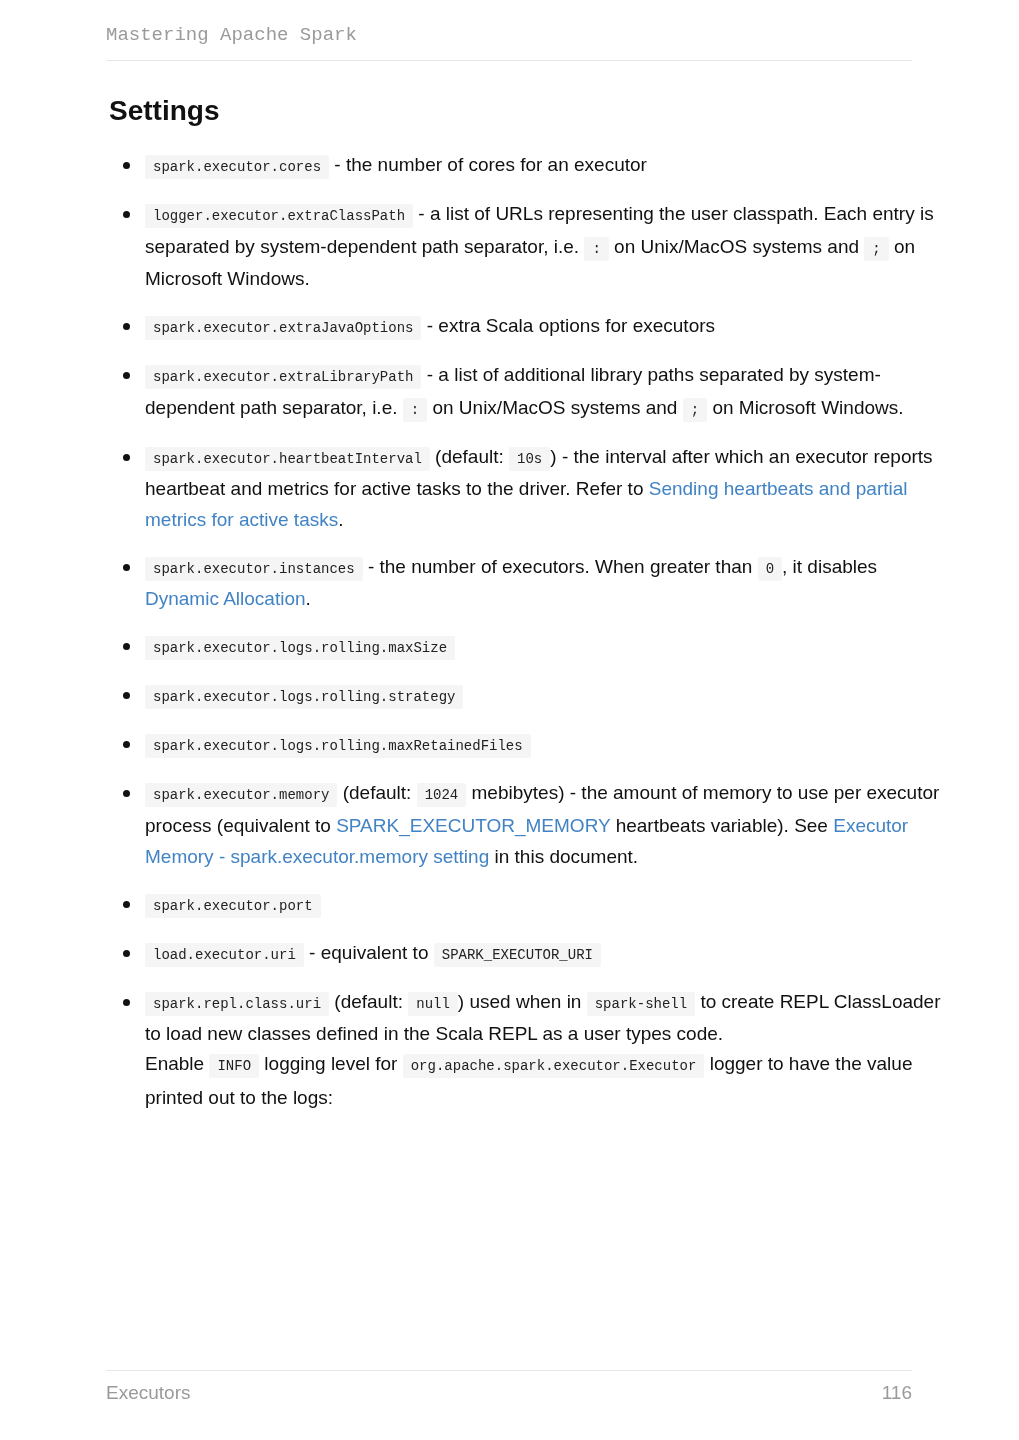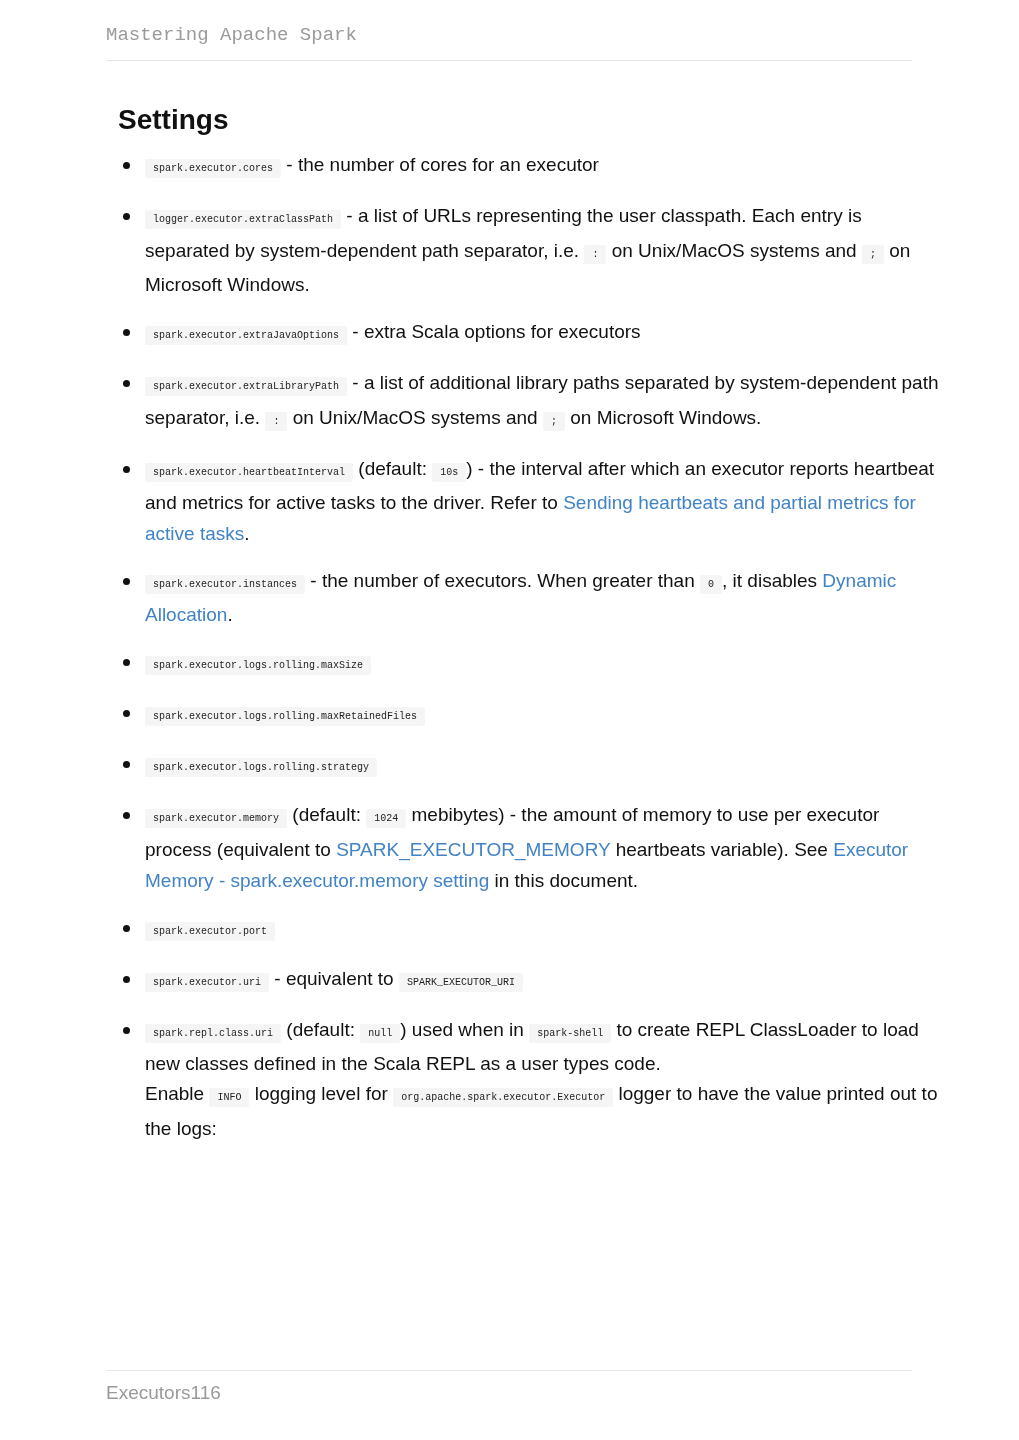--- a/index.html
+++ b/index.html
@@ -14,40 +14,40 @@
   .header-rule {
     position: absolute; left: 106px; top: 60px; width: 806px; height: 0;
     border-top: 1px solid #e6e6e6;
   }
   .footer-rule {
     position: absolute; left: 106px; top: 1370px; width: 806px; height: 0;
     border-top: 1px solid #e6e6e6;
   }
   .footer {
     position: absolute; left: 106px; top: 1382px; width: 806px;
-    font-size: 19px; color: #9a9a9a; display: flex; 
+    font-size: 19px; color: #9a9a9a; display: flex; justify-content: space-between;
   }
   h1 {
-    position: absolute; left: 106px; top: 92px; margin: 12px;
+    position: absolute; left: 106px; top: 92px; margin: 3px;
     font-size: 28px; font-weight: bold; color: #111111;
   }
   ul.settings {
     position: absolute; left: 106px; top: 150px; width: 806px;
     margin: 0; padding: 0 0 0 39px; list-style: none;
     font-size: 19px; line-height: 30.6px;
   }
   ul.settings li {
     position: relative; margin: 0 0 16.4px 0;
   }
   ul.settings li::before {
     content: ""; position: absolute; left: -22px; top: 12px;
     width: 7px; height: 7px; border-radius: 50%; background: #111111;
   }
   code {
-    font-family: "Liberation Mono", monospace; font-size: 10px;
+    font-family: "Liberation Mono", monospace; font-size: 14px;
     background: #f5f5f5; padding: 4px 8px; border-radius: 2px; color: #222222;
   }
   a.link { color: #4183c4; text-decoration: none; }
   .enable-para {
     margin: -2px 0 0 0; font-size: 19px; line-height: 31px;
   }
 </style>
 </head>
 <body>
 
@@ -66,30 +66,30 @@
   <li><code>spark.executor.extraLibraryPath</code><span> - a list of additional library paths separated by system-dependent path separator, i.e. </span><code>:</code><span> on Unix/MacOS systems and </span><code>;</code><span> on Microsoft Windows.</span></li>
 
 
   <li><code>spark.executor.heartbeatInterval</code><span> (default: </span><code>10s</code><span>) - the interval after which an executor reports heartbeat and metrics for active tasks to the driver. Refer to </span><a class="link">Sending heartbeats and partial metrics for active tasks</a><span>.</span></li>
 
 
   <li><code>spark.executor.instances</code><span> - the number of executors. When greater than </span><code>0</code><span>, it disables </span><a class="link">Dynamic Allocation</a><span>.</span></li>
 
   <li><code>spark.executor.logs.rolling.maxSize</code></li>
 
+  <li><code>spark.executor.logs.rolling.strategy</code></li>
+
   <li><code>spark.executor.logs.rolling.maxRetainedFiles</code></li>
-
-  <li><code>spark.executor.logs.rolling.strategy</code></li>
 
 
   <li><code>spark.executor.memory</code><span> (default: </span><code>1024</code><span> mebibytes) - the amount of memory to use per executor process (equivalent to </span><a class="link">SPARK_EXECUTOR_MEMORY</a><span> heartbeats variable). See </span><a class="link">Executor Memory - spark.executor.memory setting</a><span> in this document.</span></li>
 
   <li><code>spark.executor.port</code></li>
 
-  <li><code>spark.executor.uri</code><span> - equivalent to </span><code>SPARK_EXECUTOR_URI</code></li>
+  <li><code>load.executor.uri</code><span> - equivalent to </span><code>SPARK_EXECUTOR_URI</code></li>
 
   <li><code>spark.repl.class.uri</code><span> (default: </span><code>null</code><span>) used when in </span><code>spark-shell</code><span> to create REPL ClassLoader to load new classes defined in the Scala REPL as a user types code.</span>
     <p class="enable-para"><span>Enable </span><code>INFO</code><span> logging level for </span><code>org.apache.spark.executor.Executor</code><span> logger to have the value printed out to the logs:</span></p>
   </li>
 </ul>
 
 <div class="footer-rule"></div>
 <div class="footer">
   <span>Executors</span>
   <span>116</span>

